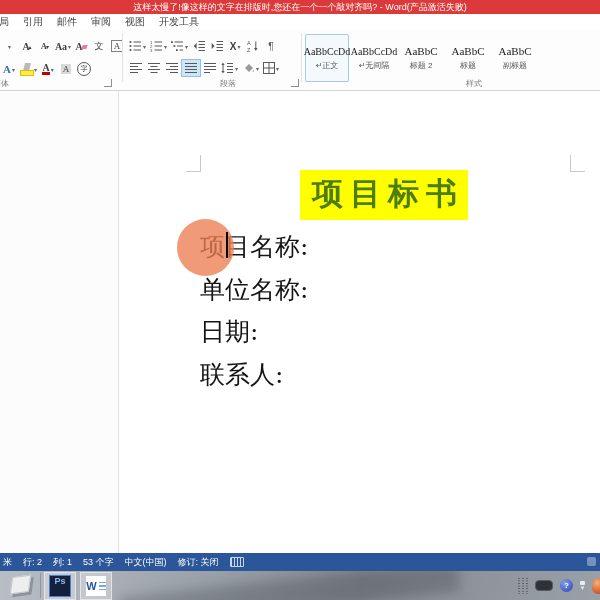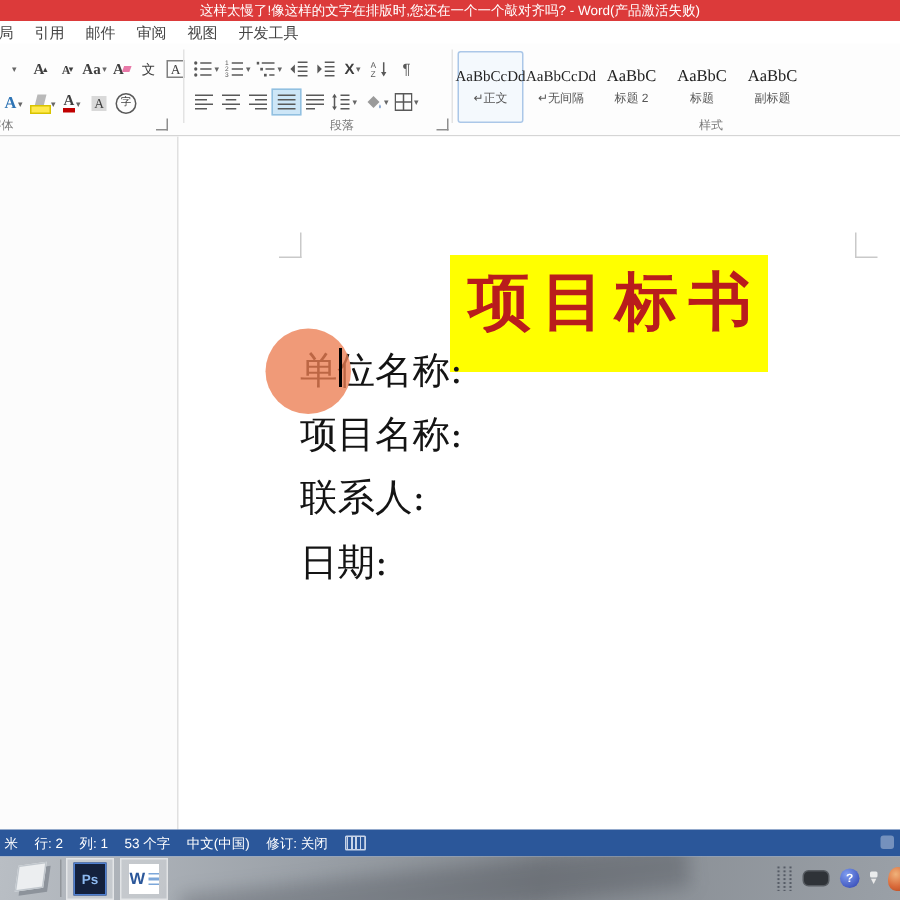--- a/index.html
+++ b/index.html
@@ -51,23 +51,23 @@
   .card.big .s{font-size:15px;font-weight:bold;font-family:"Liberation Sans",sans-serif}
   .card .n{font-size:8px;color:#555;margin-top:3px;white-space:nowrap}
   
   .docarea{position:absolute;left:0;top:91px;width:600px;height:462px;background:#fcfcfc}
   .page{position:absolute;left:118px;top:0;width:482px;height:462px;background:#fff;
         border-left:1px solid #e0e0e0}
   .cropL{position:absolute;left:186px;top:64px;width:14px;height:16px;
          border-right:1px solid #c9c9c9;border-bottom:1px solid #c9c9c9}
   .cropR{position:absolute;left:570px;top:64px;width:14px;height:16px;
          border-left:1px solid #c9c9c9;border-bottom:1px solid #c9c9c9}
-  .doc-title{position:absolute;left:300px;top:79px;background:#ffff00;color:#b91c1c;
+  .doc-title{position:absolute;left:300px;top:79px;background:#ffff00;color:#4d7c0f;
              font-family:"DejaVu Serif","Liberation Serif",serif;font-weight:bold;
-             font-size:42px;letter-spacing:7px;padding:3px 4px 19px 12px;white-space:nowrap}
+             font-size:31px;letter-spacing:7px;padding:3px 4px 5px 12px;white-space:nowrap}
   .fields{position:absolute;left:200px;top:138px;font-family:"DejaVu Serif","Liberation Serif",serif;
           font-size:25px;color:#141414}
   .fields p{margin:0;height:42.5px;line-height:36px;white-space:nowrap}
   .caret{position:absolute;left:226px;top:141px;width:1.5px;height:26px;background:#000;
          animation:blink 1.1s steps(1) infinite}
   @keyframes blink{50%{opacity:0}}
   .click-circle{position:absolute;left:177px;top:128px;width:57px;height:57px;border-radius:50%;
                 background:rgba(236,126,82,.78)}
   
   .statusbar{position:absolute;left:0;top:553px;width:600px;height:18px;background:#2b579a;
@@ -82,21 +82,21 @@
   .desktop::before{content:"";position:absolute;left:120px;top:8px;width:340px;height:30px;
                    background:rgba(40,45,52,.25);transform:rotate(-6deg);filter:blur(6px)}
   .tile{position:absolute;left:8px;top:3px;width:26px;height:22px}
   .tile i{position:absolute;left:3px;top:2px;width:17px;height:15px;background:#eceef0;
           border:1px solid #c0c6cc;transform:skewY(-8deg) skewX(-8deg);box-shadow:3px 3px 0 #8d939b}
   .dsep{position:absolute;left:40px;top:2px;width:1px;height:25px;background:rgba(0,0,0,.18)}
   .tbtn{position:absolute;top:1px;width:30px;height:26px;background:rgba(255,255,255,.30);
         border:1px solid rgba(255,255,255,.5);display:flex;align-items:center;justify-content:center}
   .tbtn.ps{left:44px}.tbtn.word{left:80px}
   .ps-ic{width:20px;height:20px;background:#14213d;border:1px solid #4f7fd0;color:#8db9f0;
-         font-size:9px;font-weight:bold;display:flex;align-items:center;justify-content:center}
+         font-size:9px;font-weight:bold;display:flex;justify-content:center}
   .word-ic{width:20px;height:20px;background:#fff;display:flex;align-items:center;justify-content:center;gap:2px}
   .word-ic .w{color:#2b579a;font-weight:bold;font-size:11px}
   .word-ic .ls{display:flex;flex-direction:column;gap:2px}
   .word-ic .ls i{display:block;width:7px;height:1.5px;background:#7da7d9}
   .tray{position:absolute;right:0;top:0;height:29px;display:flex;align-items:center;gap:7px}
   .dots{width:11px;height:17px;background-image:radial-gradient(#565c66 35%,transparent 40%);
         background-size:4px 2.6px}
   .pill{width:16px;height:9px;background:#2f3338;border-radius:4px;border:1px solid #565b61}
   .help{width:13px;height:13px;border-radius:50%;background:radial-gradient(circle at 35% 30%,#7f9df0,#2b3fae);
         color:#fff;font-size:8px;font-weight:bold;display:flex;align-items:center;justify-content:center}
@@ -346,24 +346,24 @@
 </div>
 
 <div class="docarea">
   <div class="page"></div>
   <div class="cropL"></div>
   <div class="cropR"></div>
 
   <span class="doc-title">项目标书</span>
 
   <div class="fields">
+    <p>项目名称:</p>
     <p>单位名称:</p>
-    <p>项目名称:</p>
+    <p>日期:</p>
     <p>联系人:</p>
-    <p>日期:</p>
   </div>
 
   <div class="click-circle"></div>
   <div class="caret"></div>
 </div>
 
 <div class="statusbar">
   <span>米</span>
   <span>行: 2</span>
   <span>列: 1</span>

